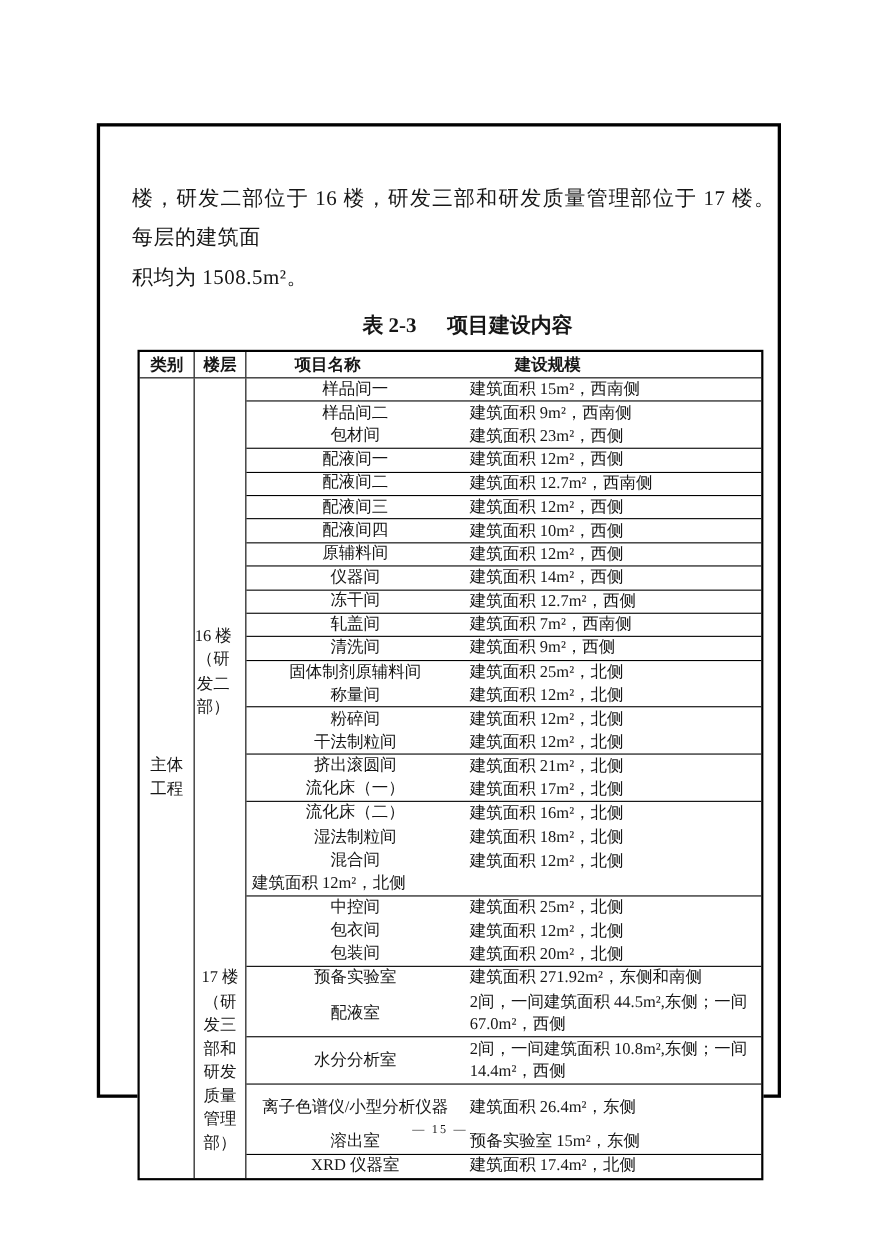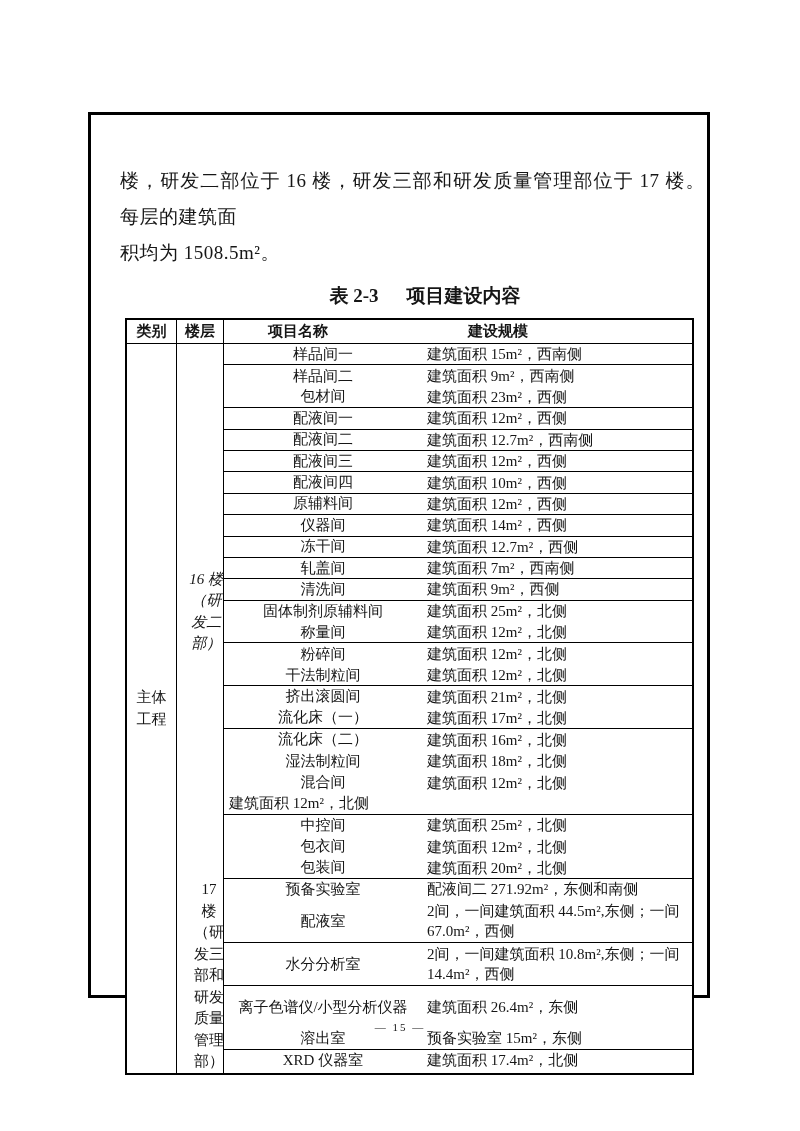--- a/index.html
+++ b/index.html
@@ -20,23 +20,23 @@
   .h-floor { width:47px;  height:100%; display:flex; align-items:center; justify-content:center; border-right:1.5px solid #000; }
   .h-name  { width:198px; height:100%; display:flex; align-items:center; justify-content:center; padding-right:50px; }
   .h-scale { flex:1;      height:100%; display:flex; align-items:center; justify-content:center; padding-right:118px; }
   .tbody { display:flex; }
   .cat-col { width:50px; border-right:1.5px solid #000; display:flex;
     align-items:center; justify-content:center; white-space:pre-line;
     text-align:center; line-height:22px; }
   .floor-col { width:47px; border-right:1.5px solid #000; display:flex;
     flex-direction:column; }
   .floor-box-16 { height:535px; display:flex; align-items:center;
-    justify-content:flex-end;font-style:italic; }
+    justify-content:flex-start; }
   .floor-box-17 { flex:1; display:flex; 
-    justify-content:center;margin-left:18px; }
+    justify-content:center; }
   .floor-label { white-space:pre-line; text-align:center; line-height:21.5px; }
   .rows-col { flex:1; display:flex; flex-direction:column; }
   .trow { display:flex; height:21.4px; align-items:center; }
   .trow.tall { height:auto; min-height:42px; padding:1px 0; }
   .trow.rule { border-bottom:1.5px solid #000; }
   .c-name { width:198px; text-align:center; padding:0 4px; line-height:19px; }
   .c-scale { flex:1; text-align:left; padding-left:5px; line-height:20px; }
   .footer { position:absolute; left:0; top:1021px; width:100%;
     text-align:center; font-size:11px; letter-spacing:2px; }
 </style>
@@ -179,21 +179,21 @@
             <div class="trow">
               <div class="c-name">包衣间</div>
               <div class="c-scale">建筑面积 12m²，北侧</div>
             </div>
             <div class="trow rule">
               <div class="c-name">包装间</div>
               <div class="c-scale">建筑面积 20m²，北侧</div>
             </div>
             <div class="trow">
               <div class="c-name">预备实验室</div>
-              <div class="c-scale">配液间二 271.92m²，东侧和南侧</div>
+              <div class="c-scale">建筑面积 271.92m²，东侧和南侧</div>
             </div>
             <div class="trow rule tall">
               <div class="c-name">配液室</div>
               <div class="c-scale">2间，一间建筑面积 44.5m²,东侧；一间 67.0m²，西侧</div>
             </div>
             <div class="trow rule tall">
               <div class="c-name">水分分析室</div>
               <div class="c-scale">2间，一间建筑面积 10.8m²,东侧；一间 14.4m²，西侧</div>
             </div>
             <div class="trow tall">

